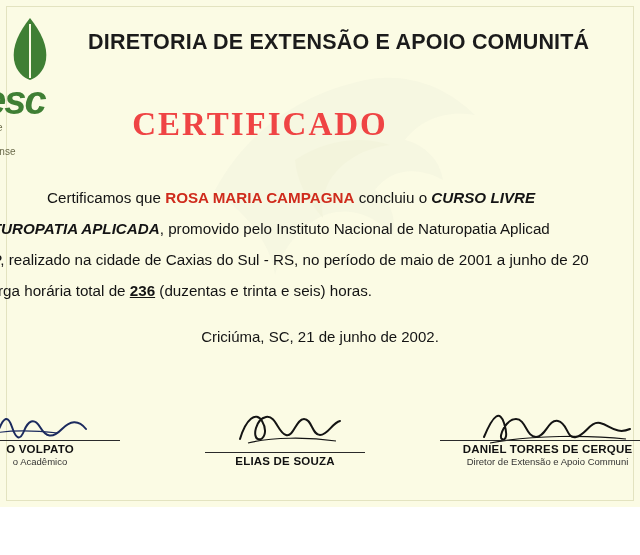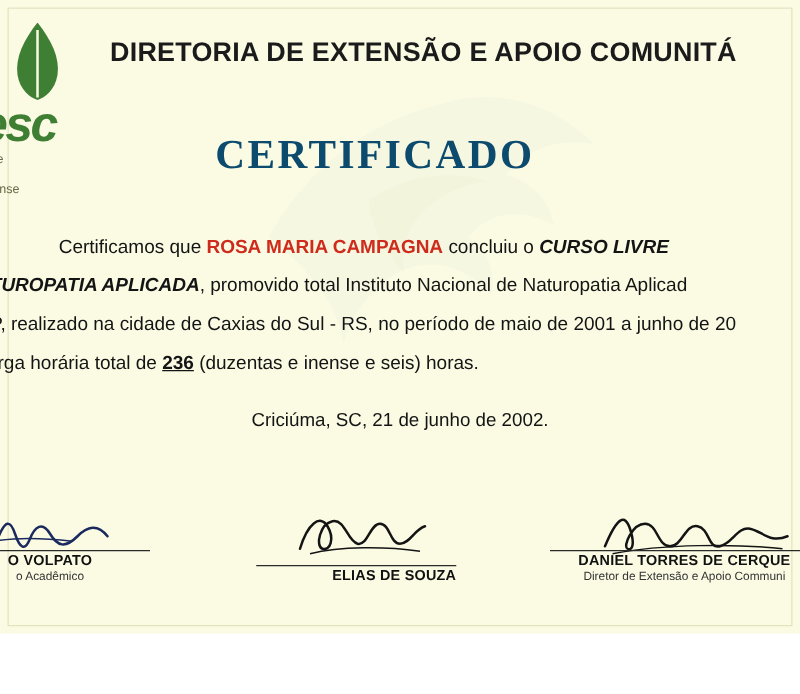--- a/index.html
+++ b/index.html
@@ -97,23 +97,22 @@
 
   .cert-word {
     position: absolute;
     left: 0;
     top: 106px;
     width: 520px;
     text-align: center;
     font-family: "Liberation Serif", serif;
     font-size: 33px;
     font-weight: bold;
-    color: #0c4a6e;
+    color: #ef4444;
     letter-spacing: 2px;
-    padding-left: 40px;
   }
 
   .body-text {
     position: absolute;
     left: 0px;
     top: 182px;
     width: 531px;
     font-size: 15.2px;
     color: #141414;
     line-height: 31px;
@@ -165,21 +164,21 @@
     white-space: nowrap;
   }
   .scribble {
     position: absolute;
     bottom: 58px;
     height: 42px;
     pointer-events: none;
   }
 
   #sig1 { left: -40px; width: 160px; }
-  #sig2 { left: 205px; width: 160px; text-align: right; }
+  #sig2 { left: 205px; width: 160px; }
   #sig3 { left: 440px; width: 215px; }
 
   #scribble1 { left: -34px; width: 140px; }
   #scribble2 { left: 232px; width: 120px; }
   #scribble3 { left: 480px; width: 160px; }
 
   .bottom-strip {
     position: absolute;
     left: 0;
     top: 507px;
@@ -214,27 +213,27 @@
   <div class="cert-word">CERTIFICADO</div>
 
   <div class="body-text">
     <div class="line l1">
       <span>Certificamos que</span>
       <span class="red">ROSA MARIA CAMPAGNA</span>
       <span>concluiu o</span>
       <span class="italic-bold">CURSO LIVRE</span>
     </div>
     <div class="line l2">
-      <span class="italic-bold">ATUROPATIA APLICADA</span><span>, promovido total Instituto Nacional de Naturopatia Aplicad</span>
+      <span class="italic-bold">ATUROPATIA APLICADA</span><span>, promovido pelo Instituto Nacional de Naturopatia Aplicad</span>
     </div>
     <div class="line l3">AP, realizado na cidade de Caxias do Sul - RS, no período de maio de 2001 a junho de 20</div>
     <div class="line l4">
       <span>carga horária total de</span>
       <span class="b">236</span>
-      <span>(duzentas e inense e seis) horas.</span>
+      <span>(duzentas e trinta e seis) horas.</span>
     </div>
   </div>
 
   <div class="place-date">Criciúma, SC, 21 de junho de 2002.</div>
 
   <svg class="scribble" id="scribble1" viewBox="0 0 140 42" xmlns="http://www.w3.org/2000/svg">
     <path d="M2,34 C12,10 18,6 22,18 C26,30 28,34 33,22 C38,10 42,8 46,20 C50,32 54,34 58,24 C62,14 68,10 74,20 C80,30 86,32 96,22 C104,14 112,12 120,22" stroke="#1b2a5e" stroke-width="2" fill="none" stroke-linecap="round"></path>
     <path d="M14,30 C30,24 56,22 92,26" stroke="#1b2a5e" stroke-width="1.2" fill="none"></path>
   </svg>
 

